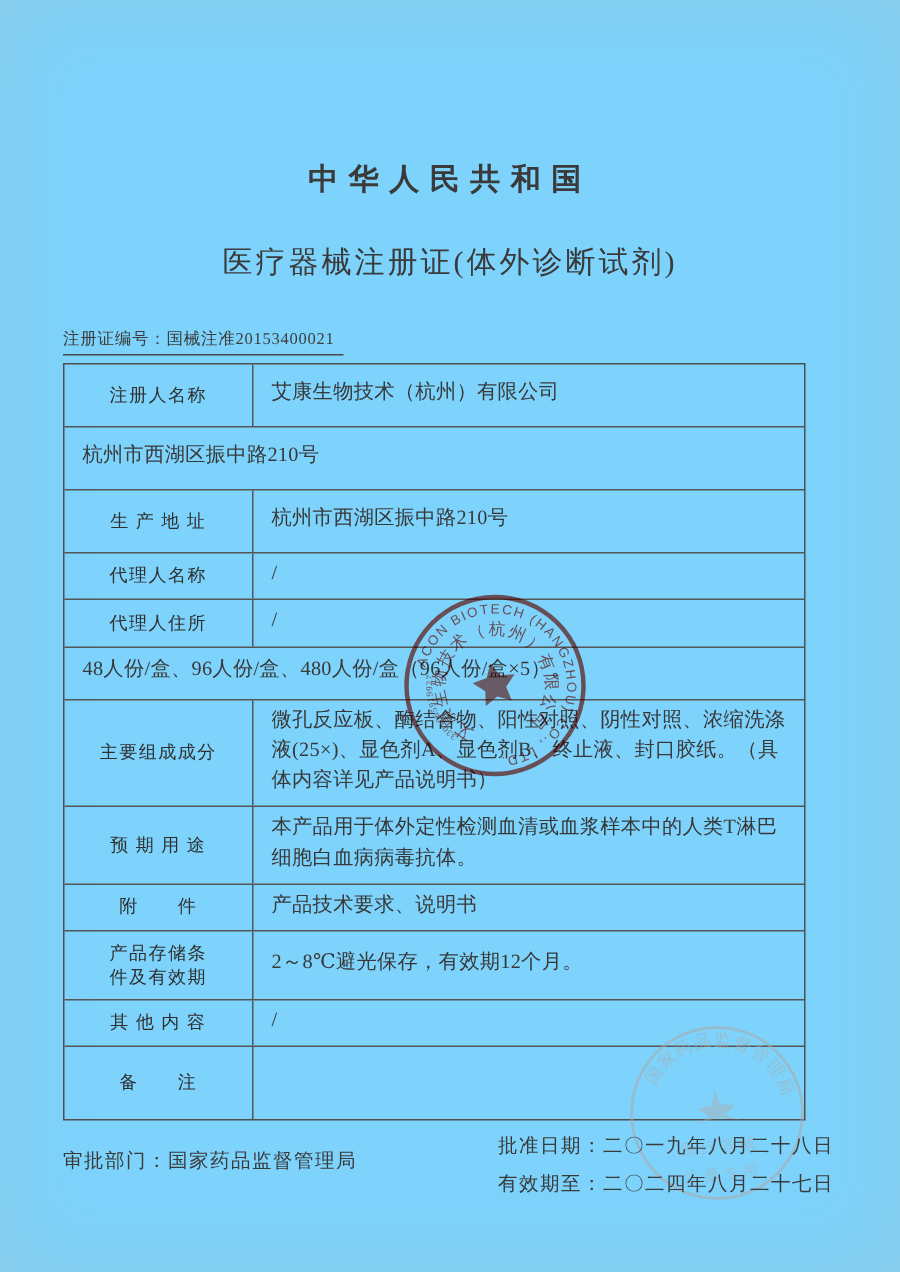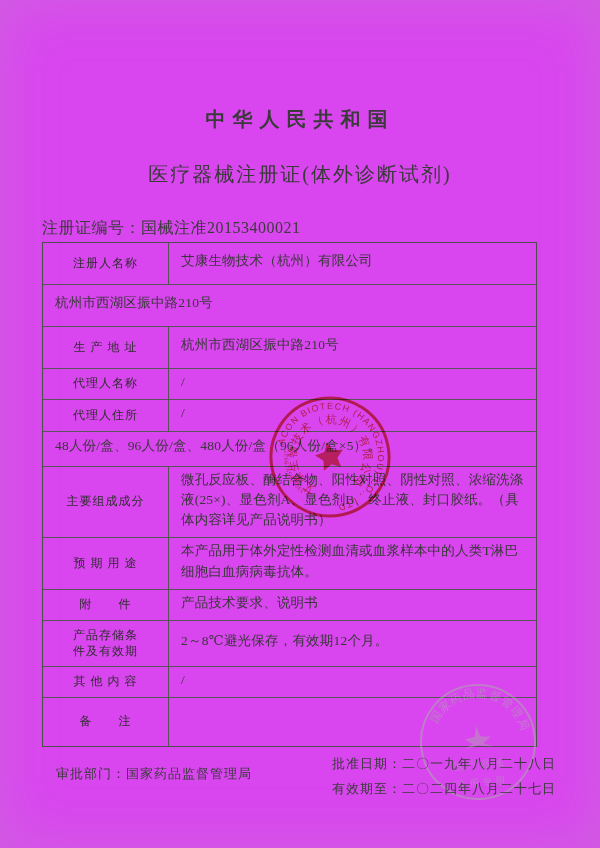--- a/index.html
+++ b/index.html
@@ -1,32 +1,32 @@
 <!DOCTYPE html>
 <html><head>
 <meta charset="utf-8">
 <style>
   html,body{margin:0;padding:0;background:#ffffff;}
   .paper{
     position:relative;width:600px;height:848px;overflow:hidden;
-    background:#d946ef;
+    background:#7dd3fc;
     box-shadow:inset 0 0 60px rgba(180,180,175,.25);
     font-family:"Liberation Serif","DejaVu Serif",serif;
     color:#333;
   }
   .t-country{
     position:absolute;top:106px;left:0;width:100%;text-align:center;
     font-size:20px;font-weight:bold;letter-spacing:7px;color:#3a3a3a;margin:0;
   }
   .t-cert{
     position:absolute;top:161px;left:0;width:100%;text-align:center;
     font-size:20px;font-weight:normal;letter-spacing:2px;color:#3a3a3a;margin:0;
   }
   .certno{
-    position:absolute;left:42px;top:218px;font-size:16px;color:#3c3c3c;
+    position:absolute;left:42px;top:218px;font-size:11px;color:#3c3c3c;
     border-bottom:1px solid #4a4a4a;padding:0 6px 3px 0;letter-spacing:.5px;
   }
   .tbl{
     position:absolute;left:42px;top:242px;width:495px;
     border:1.3px solid #4e4e4e;box-sizing:border-box;background:transparent;
   }
   .row{display:flex;border-top:1px solid #555;box-sizing:border-box;}
   .row:first-child{border-top:none;}
   .lab{
     flex:0 0 126px;width:126px;box-sizing:border-box;
@@ -37,21 +37,21 @@
   }
   .val{
     flex:1;display:flex;align-items:center;box-sizing:border-box;
     padding:3px 10px 7px 12px;font-size:13.5px;line-height:1.5;color:#383838;
     letter-spacing:.2px;
   }
   .h41{min-height:41px}.h42{min-height:42px}.h26{min-height:26px}.h25{min-height:25px}
   .h40{min-height:40px}.h35{min-height:35px}.h65{min-height:65px}.h39{min-height:39px}
   .h29{min-height:29px}.h46{min-height:46px}.h49{min-height:49px}
   .footer-left{
-    position:absolute;left:56px;top:765px;font-size:13px;color:#3a3a3a;letter-spacing:1px;z-index:3;
+    position:absolute;left:42px;top:765px;font-size:13px;color:#3a3a3a;letter-spacing:1px;z-index:3;
   }
   .footer-right{
     position:absolute;right:44px;top:751px;font-size:13px;color:#3a3a3a;
     letter-spacing:1px;line-height:25px;text-align:left;z-index:3;
   }
   .stamp{position:absolute;pointer-events:none;}
   .stamp-red{
     left:250px;top:377px;z-index:4;
     transform:rotate(-12deg);opacity:.82;mix-blend-mode:multiply;
   }

